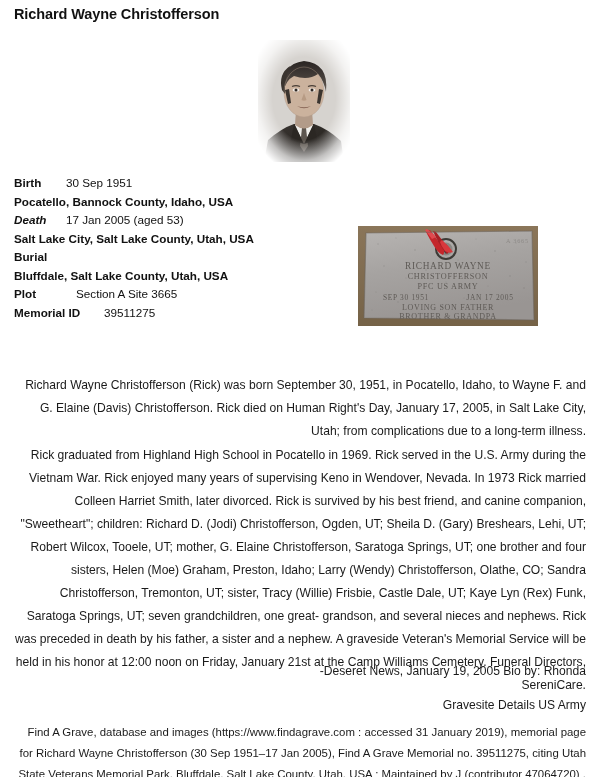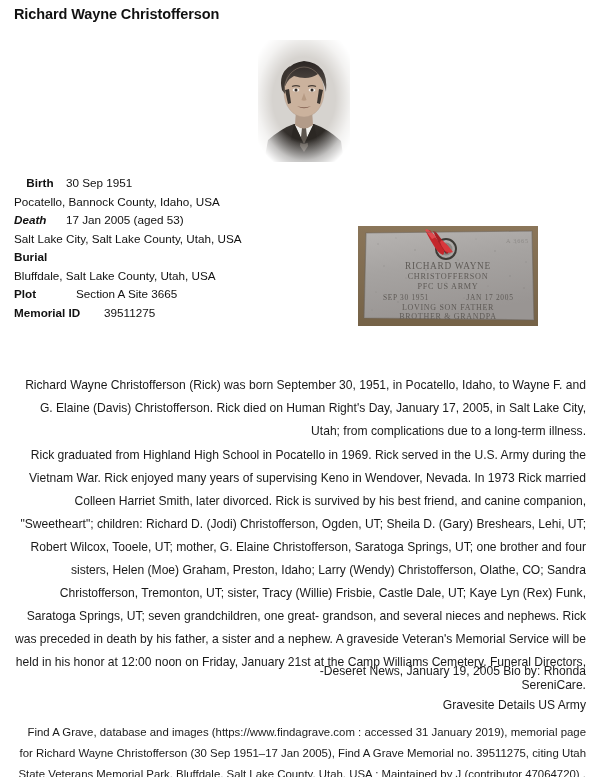--- a/index.html
+++ b/index.html
@@ -51,26 +51,26 @@
     width: 330px;
     font-size: 11.7px;
     line-height: 18.5px;
     color: #111;
   }
   .details .row { white-space: nowrap; }
   .details .lbl {
     font-weight: bold;
     display: inline-block;
   }
-  .lbl-birth { width: 52px; text-align: center; }
+  .lbl-birth { width: 52px; }
   .lbl-death { width: 52px; font-style: italic; }
   .lbl-plot  { width: 62px; }
   .lbl-mem   { width: 90px; }
   .details .val { font-weight: normal; }
-  .details .plain { font-weight: normal; }
+  .details .plain { font-weight: bold; }
 
   
   .headstone {
     position: absolute;
     left: 358px;
     top: 226px;
     width: 180px;
     height: 100px;
     text-align: center;
   }

